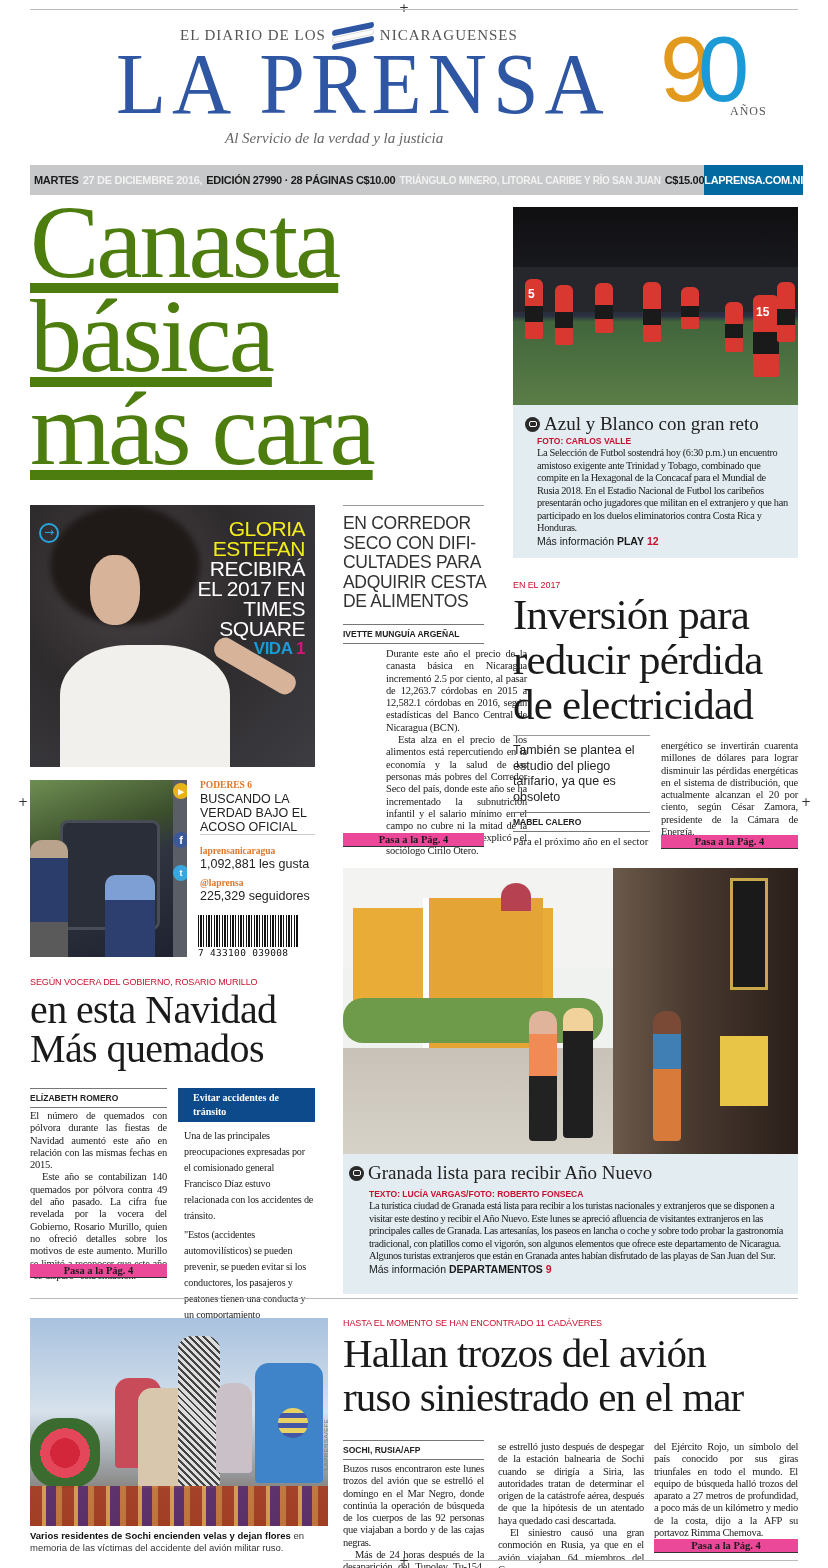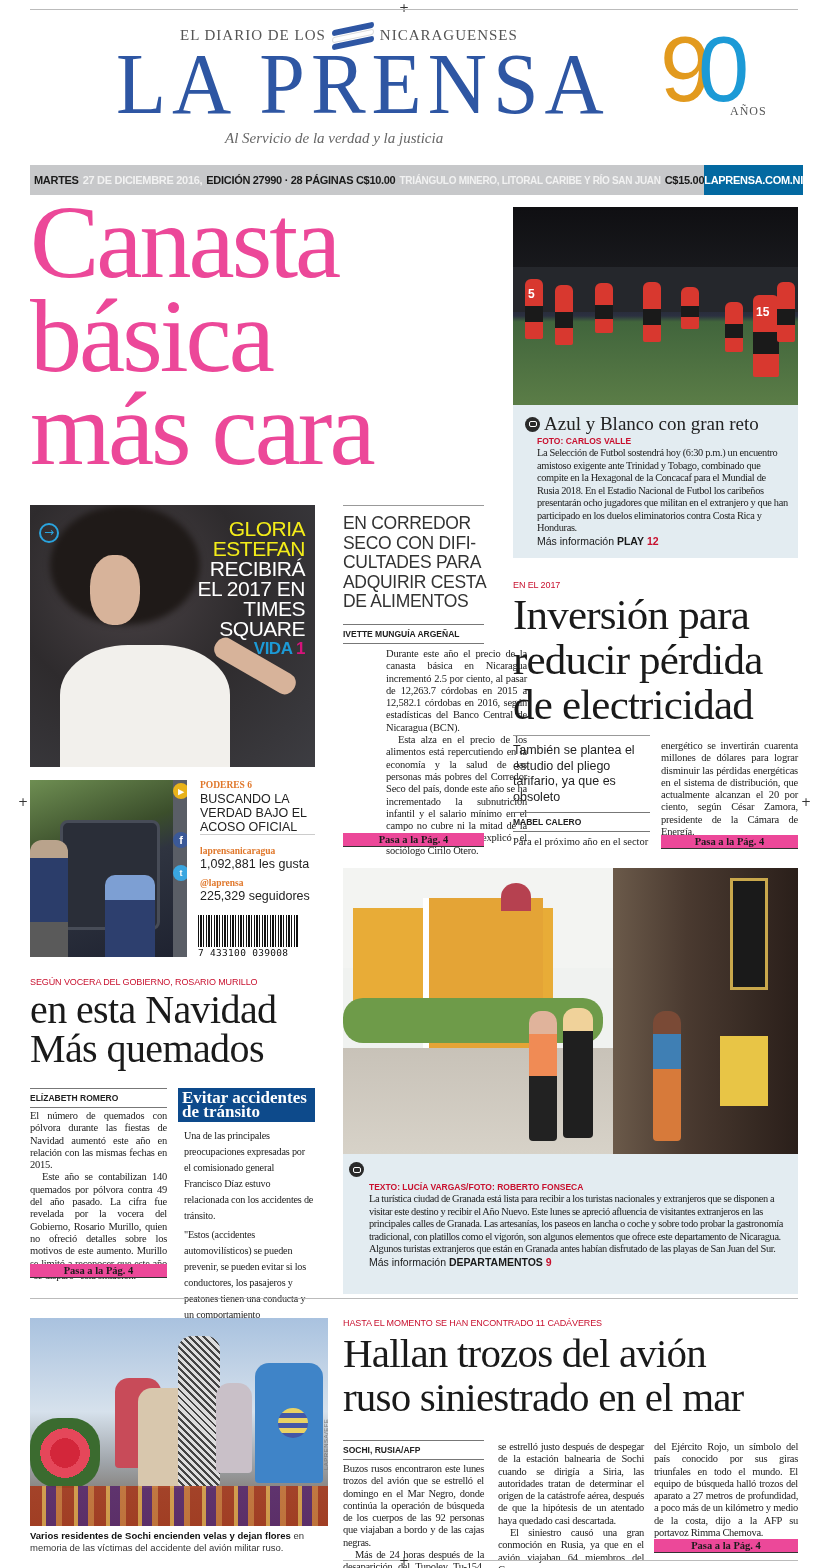--- a/index.html
+++ b/index.html
@@ -15,21 +15,21 @@
   .ninety { left: 658px; top: 28px; width: 100px; height: 92px; }
   .ninety .nine { position: absolute; left: 2px; top: 0; font-family: "Liberation Sans", sans-serif; font-size: 92px; line-height: 0.9; color: #e29a1e; font-weight: 400; }
   .ninety .zero { position: absolute; left: 40px; top: 0; font-family: "Liberation Sans", sans-serif; font-size: 92px; line-height: 0.9; color: #1c9ad6; font-weight: 400; }
   .ninety .anos { position: absolute; left: 72px; top: 76px; font-size: 12px; letter-spacing: 1px; color: #555; }
   .motto { left: 225px; top: 130px; font-style: italic; font-size: 15px; color: #666; }
   .dateline { left: 30px; top: 165px; width: 768px; height: 30px; background: #c7c8ca; display: flex; align-items: center; font-family: "Liberation Sans", sans-serif; font-size: 11px; font-weight: bold; letter-spacing: -0.3px; }
   .dateline .seg { padding-left: 4px; white-space: nowrap; }
   .dateline .dim { color: #f2f2f2; font-weight: bold; }
   .dateline .url { margin-left: auto; background: #0369a1; height: 30px; width: 178px; display: flex; align-items: center; justify-content: center; color: #fff; }
   
-  .main-hl { left: 30px; top: 195px; font-size: 104px; line-height: 0.9; letter-spacing: -3px; color: #ec4899; font-family: "Liberation Serif", serif; }
+  .main-hl { left: 30px; top: 195px; font-size: 104px; line-height: 0.9; letter-spacing: -3px; color: #4d7c0f; font-family: "Liberation Serif", serif; text-decoration: underline; }
   
   .photo { position: absolute; overflow: hidden; }
   .soccer { left: 513px; top: 207px; width: 285px; height: 198px; background: linear-gradient(#0f0f12 0%, #1b1c20 40%, #2b3040 55%, #41653c 58%, #5b7d47 100%); }
   .soccer .player { position: absolute; width: 18px; height: 60px; background: linear-gradient(#d8382f 0 45%, #1a1a1a 45% 72%, #d8382f 72%); border-radius: 6px 6px 2px 2px; }
   .caption-box { position: absolute; background: #e3ecf1; }
   .cap-title { font-family: "Liberation Serif", serif; font-size: 19px; color: #222; display: flex; align-items: center; gap: 4px; }
   .cam { width: 15px; height: 15px; border-radius: 50%; background: #2a2a2a; display: inline-flex; align-items: center; justify-content: center; }
   .cam i { width: 8px; height: 6px; border: 1.5px solid #fff; border-radius: 2px; display: block; }
   .credit { font-family: "Liberation Sans", sans-serif; font-weight: bold; font-size: 8.5px; color: #c8102e; }
   .body-sm { font-family: "Liberation Serif", serif; font-size: 10.5px; line-height: 12.3px; color: #222; }
@@ -73,21 +73,21 @@
   .granada .bldg2 { position: absolute; left: 80px; top: 30px; width: 120px; height: 150px; background: #e4a436; border-left: 6px solid #fff; }
   .granada .dome { position: absolute; left: 158px; top: 15px; width: 30px; height: 28px; border-radius: 50% 50% 0 0; background: #b64150; }
   .granada .trees { position: absolute; left: 0; top: 130px; width: 260px; height: 45px; background: #6e9b49; border-radius: 20px; }
   .granada .walk { position: absolute; left: 0; top: 180px; width: 455px; height: 106px; background: linear-gradient(#c8c2b8, #d7d2c8); }
   .granada .right { position: absolute; right: 0; top: 0; width: 185px; height: 286px; background: linear-gradient(90deg, #6b5a4a 0%, #4a3a30 40%, #2a1f1a 100%); }
   .granada .board { position: absolute; right: 30px; top: 10px; width: 38px; height: 112px; background: #1a1a1a; border: 3px solid #c9a84c; }
   .granada .poster { position: absolute; right: 30px; top: 168px; width: 48px; height: 70px; background: #e8c546; }
   .granada .person { position: absolute; width: 28px; height: 130px; border-radius: 12px 12px 4px 4px; }
   
   .hl-small { font-family: "Liberation Serif", serif; font-size: 40px; line-height: 39px; letter-spacing: -0.6px; color: #1a1a1a; }
-  .box-blue { background: #0d4a8b; color: #fff; font-family: "Liberation Serif", serif; font-weight: bold; font-size: 17px; line-height: 14px; padding: 3px 4px; }
+  .box-blue { background: #0d4a8b; color: #fff; font-family: "Liberation Serif", serif; font-weight: bold; font-size: 10px; line-height: 14px; padding: 3px 15px; }
   
   .sochi { left: 30px; top: 1318px; width: 298px; height: 208px; background: linear-gradient(#a9c2df 0%, #d6e1ec 45%, #9ea3a8 70%, #6a5a4a 100%); }
   .sochi .p { position: absolute; border-radius: 14px 14px 4px 4px; }
   .sochi .candles { position: absolute; left: 0; bottom: 0; width: 298px; height: 40px; background: repeating-linear-gradient(90deg, #a63b1f 0 12px, #d9a04a 12px 16px, #5a2a6b 16px 26px, #c7763a 26px 32px); opacity: 0.9; }
   .sochi .flowers { position: absolute; left: 0; top: 100px; width: 70px; height: 70px; background: radial-gradient(circle, #d3263a 0 30%, #e5475a 30% 50%, #3b6b2f 50%); border-radius: 40%; }
   .photo-credit { position: absolute; left: 323px; top: 1470px; font-family: "Liberation Sans", sans-serif; font-size: 6px; color: #777; transform: rotate(-90deg); transform-origin: left top; letter-spacing: 0.5px; }
   .caption-sm { font-family: "Liberation Sans", sans-serif; font-size: 9.5px; line-height: 12px; color: #333; }
   .caption-sm b { font-weight: 900; color: #111; }
 </style>
 </head>
@@ -228,20 +228,21 @@
   <div class="poster"></div>
   <div class="person" style="left:186px;top:143px;background:linear-gradient(#e0b39b 0 18%, #f08b55 18% 50%, #222 50%);"></div>
   <div class="person" style="left:220px;top:140px;width:30px;background:linear-gradient(#f0d29a 0 18%, #1f1f1f 18%);"></div>
   <div class="person" style="left:310px;top:143px;background:linear-gradient(#7a4a36 0 18%, #3f7fb4 18% 45%, #d77a3a 45%);"></div>
 </div>
 <div class="caption-box" style="left:343px;top:1154px;width:455px;height:140px;padding:8px 10px 0 6px;">
   <div class="cap-title">
     <span class="cam">
         <i></i>
       </span>
+    <span>Granada lista para recibir Año Nuevo</span>
   </div>
   <div class="credit" style="margin:5px 0 1px 20px;">TEXTO: LUCÍA VARGAS/FOTO: ROBERTO FONSECA</div>
   <div class="body-sm" style="margin-left:20px;width:420px;font-size:10.4px;line-height:12.5px;letter-spacing:-0.4px;">La turística ciudad de Granada está lista para recibir a los turistas nacionales y extranjeros que se disponen a visitar este destino y recibir el Año Nuevo. Este lunes se apreció afluencia de visitantes extranjeros en las principales calles de Granada. Las artesanías, los paseos en lancha o coche y sobre todo probar la gastronomía tradicional, con platillos como el vigorón, son algunos elementos que ofrece este departamento de Nicaragua. Algunos turistas extranjeros que están en Granada antes habían disfrutado de las playas de San Juan del Sur.</div>
   <div class="more" style="margin-left:20px;">
     <span>Más información</span>
     <b>DEPARTAMENTOS</b>
     <span class="red">9</span>
   </div>
 </div>
 

